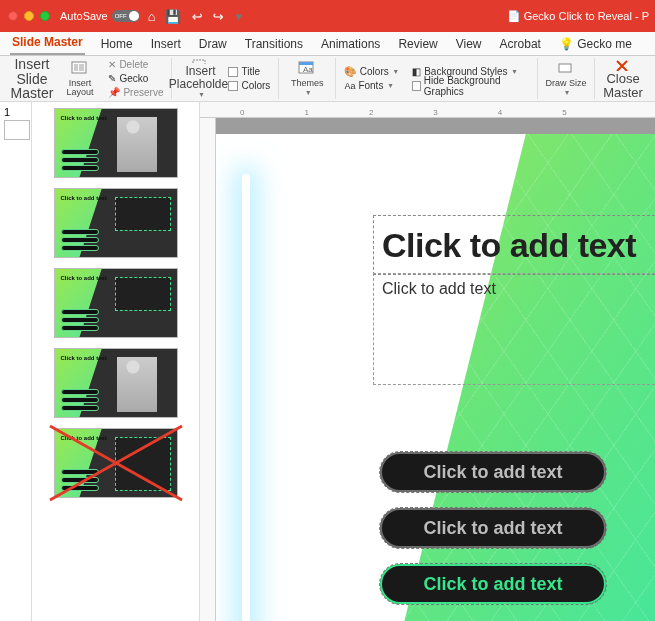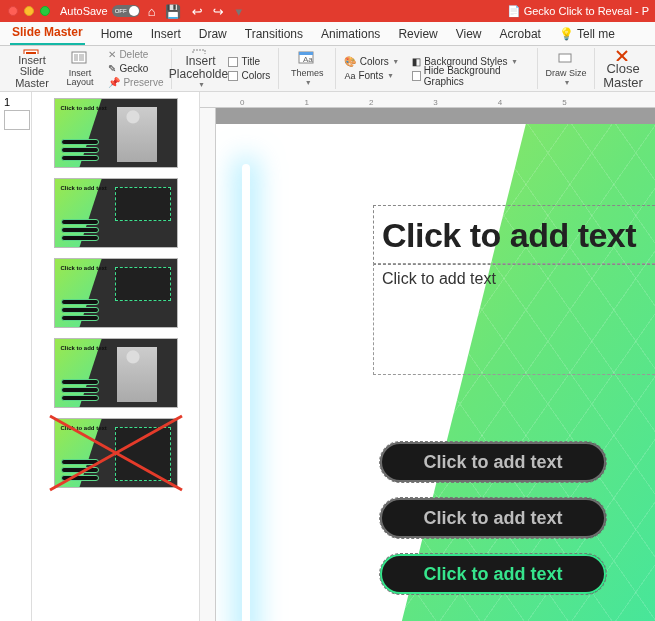--- a/index.html
+++ b/index.html
@@ -1,36 +1,36 @@
 <!DOCTYPE html>
 <html><head>
 <meta charset="utf-8">
 <style>
   * { box-sizing: border-box; margin: 0; padding: 0; font-family: -apple-system, "Segoe UI", Arial, sans-serif; }
   body { width: 655px; height: 621px; overflow: hidden; background: #fff; }
 
   
-  .titlebar { height: 22px; background: #e23b2e; display: flex; align-items: center; padding: 0 8px; color: #fff; font-size: 11px; position: relative; }
+  .titlebar { height: 16px; background: #e23b2e; display: flex; align-items: center; padding: 16px 8px; color: #fff; font-size: 11px; position: relative; }
   .traffic { display: flex; gap: 6px; margin-right: 10px; }
   .dot { width: 10px; height: 10px; border-radius: 50%; }
   .dot.red { background: #ff5f56; border: .5px solid #e0443e; }
   .dot.yel { background: #ffbd2e; border: .5px solid #dea123; }
   .dot.grn { background: #27c93f; border: .5px solid #1aab29; }
   .autosave { display: flex; align-items: center; gap: 4px; margin-right: 8px; }
   .autosave .switch { width: 28px; height: 12px; background: #6e6e6e; border-radius: 6px; display: flex; align-items: center; padding: 1px; }
   .autosave .switch .knob { width: 10px; height: 10px; border-radius: 50%; background: #fff; margin-left: auto; }
   .autosave .switch .off { font-size: 6px; color:#fff; margin-left:2px;}
   .qat { display: flex; gap: 10px; align-items: center; }
   .qat span { font-size: 13px; }
   .doc-title { position: absolute; right: 6px; font-size: 11px; }
 
   
   .tabs { height: 24px; display: flex; gap: 14px; padding: 0 10px; align-items: flex-end; border-bottom: 1px solid #ccc; background: #fafafa; font-size: 12px; color: #333; }
   .tab { padding: 4px 2px; cursor: pointer; }
-  .tab.active { color: #d83b01; border-bottom: 2px solid #14b8a6; font-weight: 600; }
+  .tab.active { color: #d83b01; border-bottom: 2px solid #a3a3a3; font-weight: 600; }
 
   
   .ribbon { height: 46px; background: #f5f5f5; border-bottom: 1px solid #d8d8d8; display: flex; align-items: stretch; padding: 2px 4px; font-size: 10px; color: #444; }
   .group { display: flex; align-items: center; padding: 0 6px; border-right: 1px solid #ddd; gap: 4px; }
   .bigbtn { display: flex; flex-direction: column; align-items: center; justify-content: center; width: 44px; height: 42px; gap: 1px; text-align: center; line-height: 1.05; }
   .bigbtn .ic { width: 18px; height: 18px; }
   .smallstack { display: flex; flex-direction: column; gap: 1px; }
   .smallbtn { display: flex; align-items: center; gap: 3px; height: 13px; color: #888; padding: 0 2px; }
   .smallbtn.enabled { color: #333; }
   .chk { display:inline-block; width:10px; height:10px; border:1px solid #999; background:#fff;}
@@ -109,31 +109,31 @@
 <div class="tabs">
   <div class="tab active">Slide Master</div>
   <div class="tab">Home</div>
   <div class="tab">Insert</div>
   <div class="tab">Draw</div>
   <div class="tab">Transitions</div>
   <div class="tab">Animations</div>
   <div class="tab">Review</div>
   <div class="tab">View</div>
   <div class="tab">Acrobat</div>
-  <div class="tab"><span>💡</span> <span>Tell me</span></div>
+  <div class="tab"><span>💡</span> <span>Gecko me</span></div>
 </div>
 
 <div class="ribbon">
   <div class="group">
     <div class="bigbtn">
       <svg class="ic">
           <rect x="1" y="2" width="14" height="11" fill="#fff" stroke="#d83b01"></rect>
           <rect x="3" y="4" width="10" height="2" fill="#d83b01"></rect>
         </svg>
-      <span style="font-size:11px;">Insert Slide Master</span>
+      <span style="font-size:14px;">Insert Slide Master</span>
     </div>
     <div class="bigbtn">
       <svg class="ic">
           <rect x="1" y="2" width="14" height="11" fill="#fff" stroke="#888"></rect>
           <rect x="3" y="4" width="4" height="7" fill="#ccc"></rect>
           <rect x="8" y="4" width="5" height="7" fill="#ccc"></rect>
         </svg>
       <span style="font-size:9px;">Insert Layout</span>
     </div>
     <div class="smallstack">

